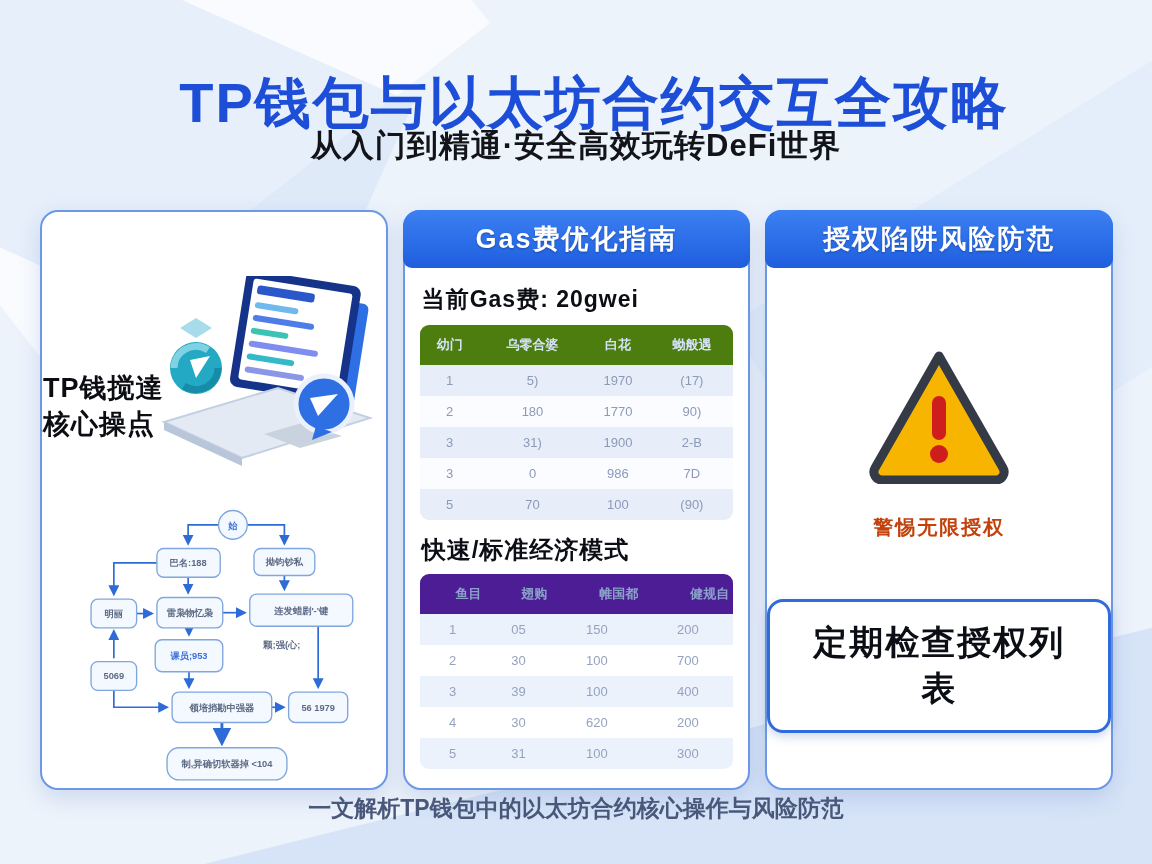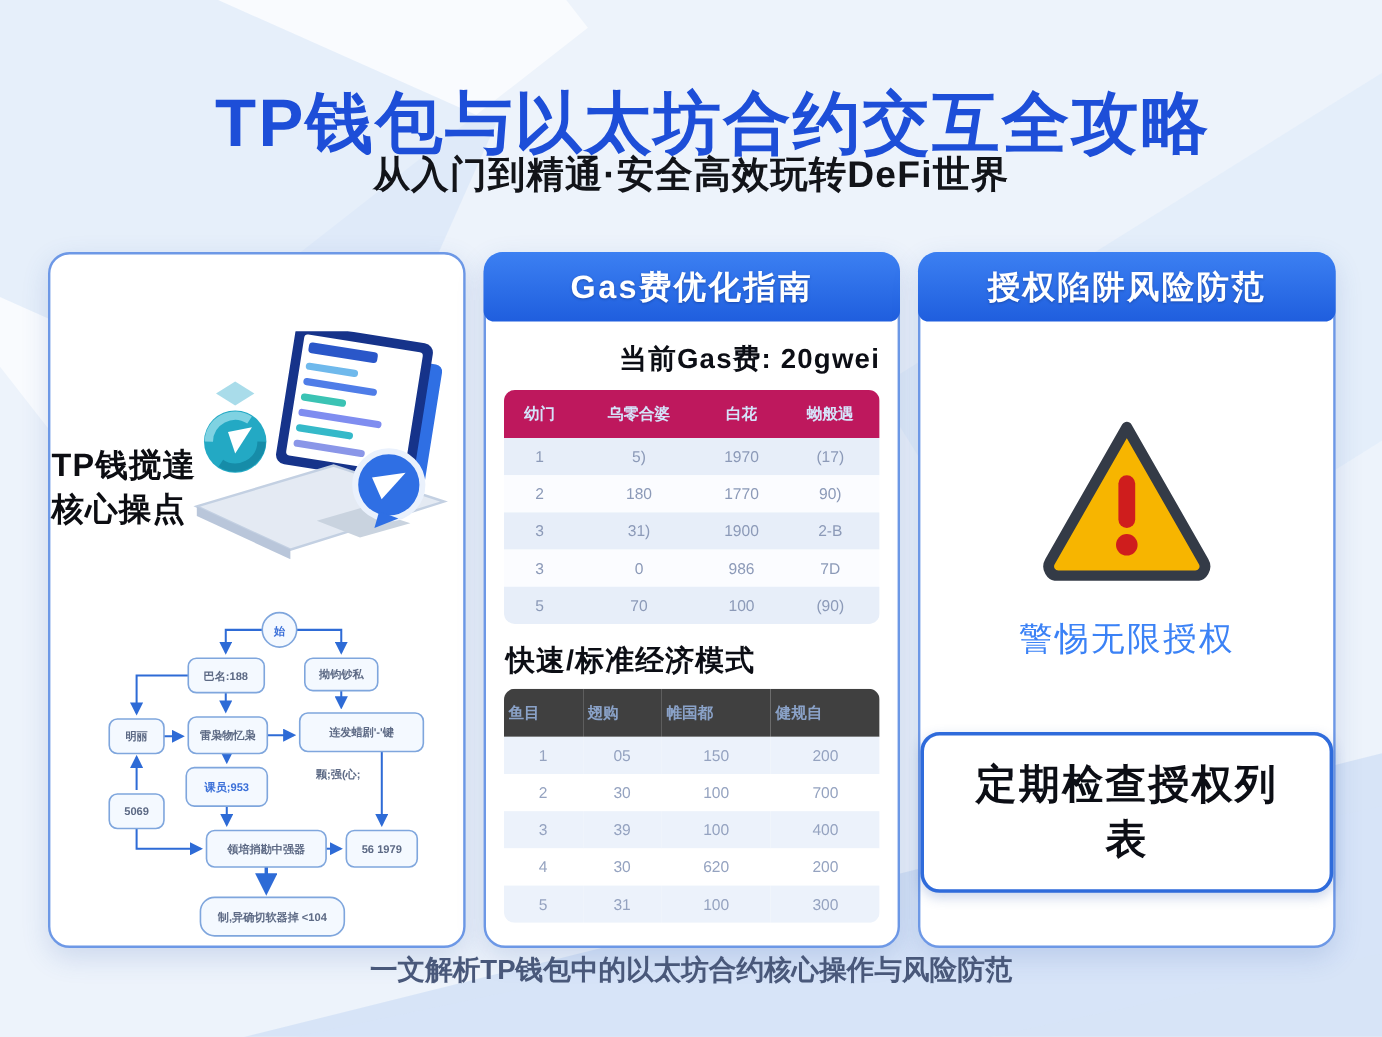--- a/index.html
+++ b/index.html
@@ -57,38 +57,38 @@
   .flow-wrap{position:absolute;left:5px;top:238px;width:338px;height:282px;}
   .flow-wrap svg{width:100%;height:100%;}
   .flow-node{fill:#f4f9ff;stroke:#7fa6dd;stroke-width:1.6;}
   .flow-text{fill:#5d6a85;font-size:11px;font-weight:bold;text-anchor:middle;}
   .flow-text-blue{fill:#3a6fd8;}
   .flow-line{stroke:#2e6bd6;stroke-width:2;fill:none;}
   .flow-line-bold{stroke:#2e6bd6;stroke-width:3.4;fill:none;}
 
   
   .gas-body{padding:10px 15px 0 15px;}
-  .gas-current{font-size:23px;font-weight:bold;color:#0c0e15;margin:4px 0 10px 2px;letter-spacing:1px;text-align:right;}
+  .gas-current{font-size:23px;font-weight:bold;color:#0c0e15;margin:4px 0 10px 2px;letter-spacing:1px;}
   .mode-label{font-size:24px;font-weight:bold;color:#0c0e15;margin:14px 0 8px 2px;letter-spacing:1px;}
   table.data-table{width:100%;border-collapse:collapse;border-radius:9px;overflow:hidden;font-size:13px;}
   table.data-table th{padding:11px 4px;font-weight:bold;}
   table.data-table td{padding:8px 4px;text-align:center;}
-  table.t-primary th{background:#be185d;color:#d5e3fa;text-align:center;}
+  table.t-primary th{background:#4d7c0f;color:#d5e3fa;text-align:center;}
   table.t-primary tr:nth-child(odd) td{background:#e7eef9;}
   table.t-primary tr:nth-child(even) td{background:#fbfcff;}
   table.t-primary td{color:#8c9ab8;}
-  table.t-soft th{background:#404040;color:#8aa2c8;text-align:left;}
+  table.t-soft th{background:#4c1d95;color:#8aa2c8;text-align:right;}
   table.t-soft tr:nth-child(odd) td{background:#ecf2fb;}
   table.t-soft tr:nth-child(even) td{background:#ffffff;}
   table.t-soft td{color:#95a3c0;}
 
   
   .risk-body{display:flex;flex-direction:column;align-items:center;}
   .warning-wrap{margin-top:78px;width:152px;height:136px;}
-  .warning-text{margin-top:30px;font-size:28px;font-weight:normal;color:#3b82f6;letter-spacing:2px;}
+  .warning-text{margin-top:30px;font-size:20px;font-weight:bold;color:#c2410c;letter-spacing:2px;}
   .risk-button{
     margin-top:58px;background:#ffffff;border:3px solid #2f6bdb;border-radius:16px;
     padding:18px 26px;font-size:34px;font-weight:bold;color:#0c0e15;letter-spacing:2px;
     box-shadow:0 4px 10px rgba(60,100,180,.25);cursor:pointer;
     font-family:"Liberation Sans","DejaVu Sans",sans-serif;
   }
 </style>
 </head>
 <body>
 

